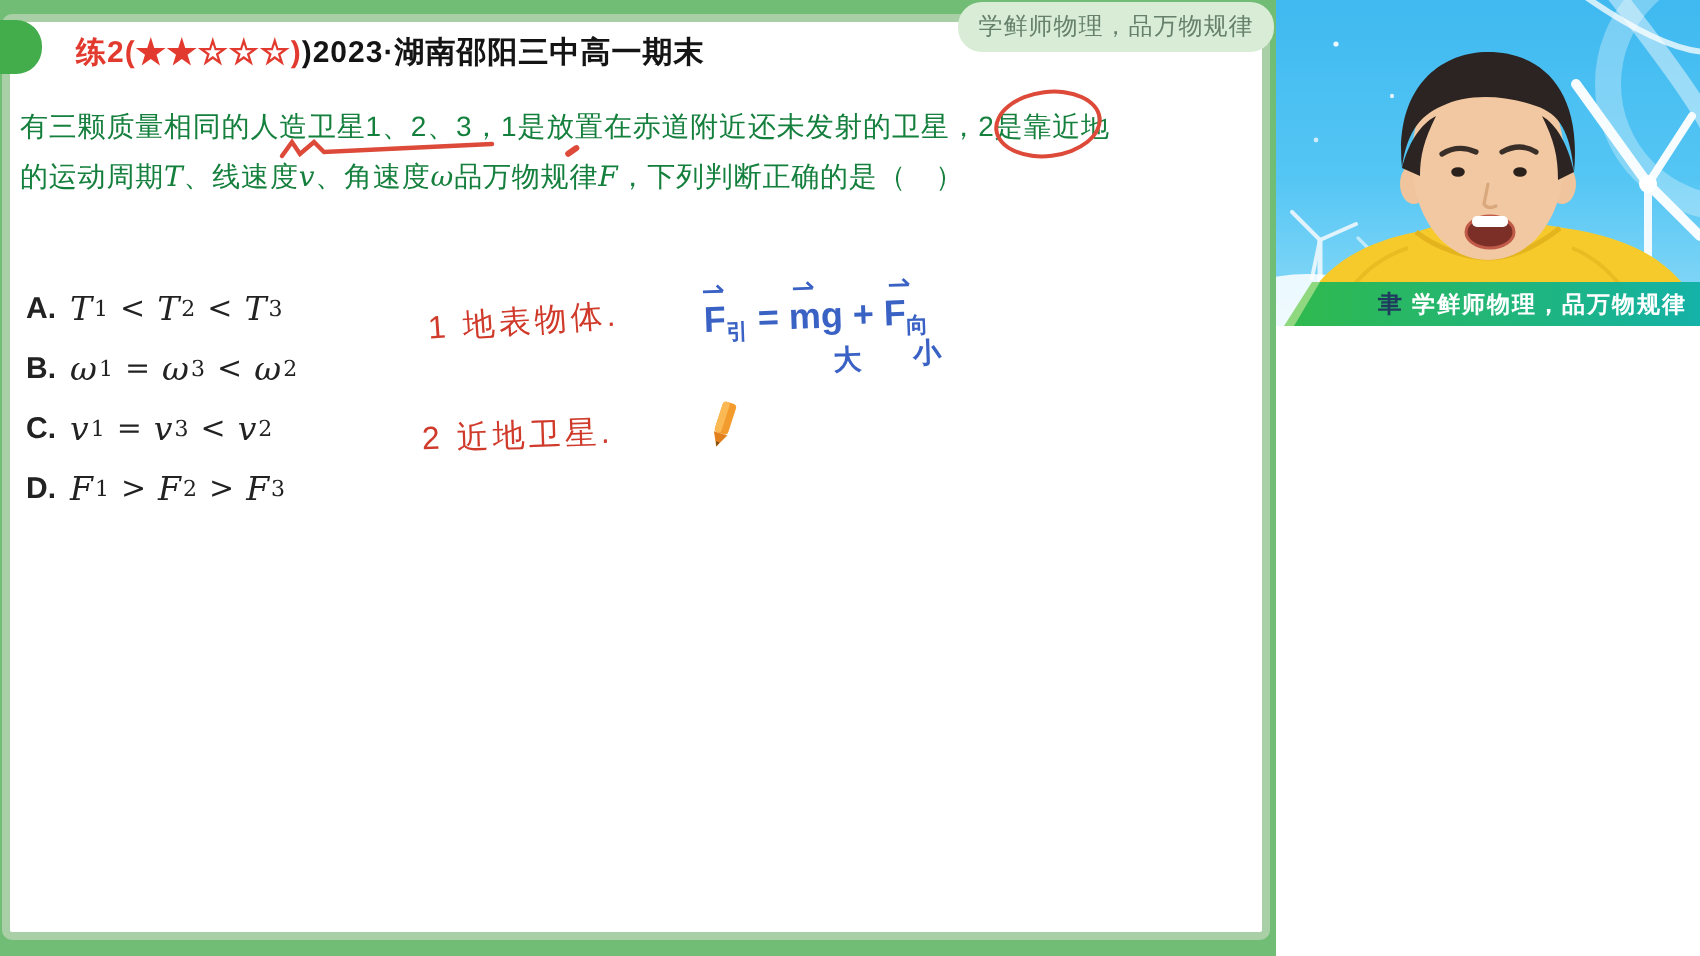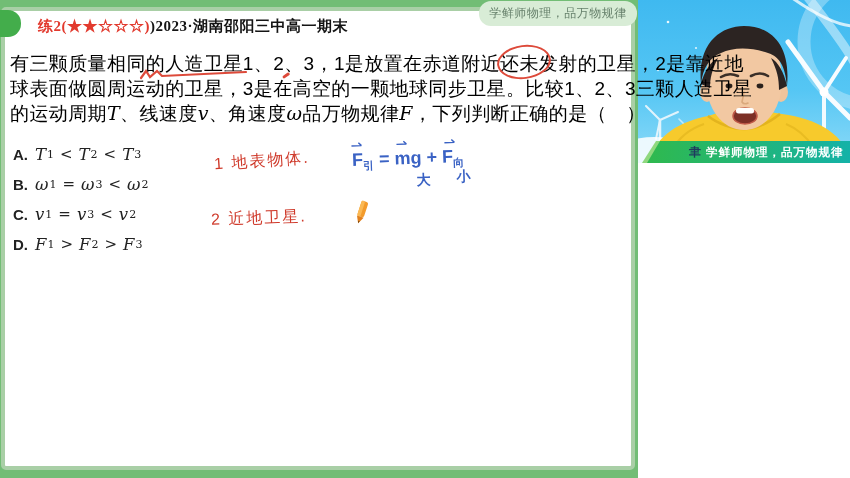--- a/index.html
+++ b/index.html
@@ -4,27 +4,27 @@
 <style>
   html,body{margin:0;padding:0;}
   body{font-family:"Liberation Sans",sans-serif;}
   .stage{position:relative;width:850px;height:478px;background:#ffffff;overflow:hidden;}
   .left-bg{position:absolute;left:0;top:0;width:638px;height:478px;background:#72bd75;}
   .board{position:absolute;left:1px;top:7px;width:626px;height:455px;background:#ffffff;
          border:4px solid #a9cfa6;border-radius:5px;overflow:hidden;}
   .corner-tab{position:absolute;left:0;top:10px;width:21px;height:27px;background:#43ad4b;
          border-radius:0 13px 13px 0;z-index:5;}
   .title{position:absolute;left:38px;top:17px;font-size:15px;font-weight:bold;color:#141414;
-         letter-spacing:.5px;white-space:nowrap;z-index:3;font-family:Liberation Serif, serif;}
+         letter-spacing:.5px;white-space:nowrap;z-index:3;}
   .title .red{color:#e23a2e;}
   .badge{position:absolute;left:479px;top:1px;width:158px;height:25px;background:#d8ecd6;
          border-radius:12px;color:#66806b;font-size:12px;line-height:25px;text-align:center;
          letter-spacing:.5px;z-index:4;}
   .problem{position:absolute;left:10px;top:51px;z-index:2;}
-  .pline{font-size:19px;line-height:25px;color:#000000;letter-spacing:.4px;white-space:nowrap;}
+  .pline{font-size:14px;line-height:25px;color:#15803d;letter-spacing:.4px;white-space:nowrap;}
   .mi{font-family:"DejaVu Serif",serif;font-style:italic;}
   
   .squiggle{position:absolute;left:138px;top:66px;z-index:3;}
   .red-circle{position:absolute;left:497px;top:45px;width:50px;height:30px;
          border:2.5px solid #dd4a3a;border-radius:50%;transform:rotate(-7deg);z-index:3;}
   .red-tick{position:absolute;left:282px;top:74px;width:8px;height:2.5px;background:#dd4a3a;
          transform:rotate(-35deg);border-radius:2px;z-index:3;}
   
   .options{position:absolute;left:13px;top:139px;z-index:2;}
   .opt{height:30px;display:flex;align-items:center;color:#222;}
@@ -66,21 +66,20 @@
   <div class="corner-tab"></div>
 
   <div class="title">
     <span class="red">练2(</span><span class="red">★★☆☆☆</span><span class="red">)</span><span>)2023·湖南邵阳三中高一期末</span>
   </div>
 
   <div class="badge">学鲜师物理，品万物规律</div>
 
   <div class="problem">
     <div class="pline">有三颗质量相同的人造卫星1、2、3，1是放置在赤道附近还未发射的卫星，2是靠近地</div>
-    <div class="pline">球表面做圆周运动的卫星，3是在高空的一颗地球同步卫星。比较1、2、3三颗人造卫星</div>
     <div class="pline"><span>的运动周期</span><span class="mi">T</span><span>、线速度</span><span class="mi">v</span><span>、角速度</span><span class="mi">ω</span><span>品万物规律</span><span class="mi">F</span><span>，下列判断正确的是（　）</span></div>
   </div>
 
   <svg class="squiggle" width="114" height="16">
     <path d="M3,12 l5,-7 l4,6 l7,-6 l5,5 L108,6" fill="none" stroke="#dd4a3a" stroke-width="2.2" stroke-linecap="round"></path>
   </svg>
   <div class="red-circle"></div>
   <div class="red-tick"></div>
 
   <div class="options">

